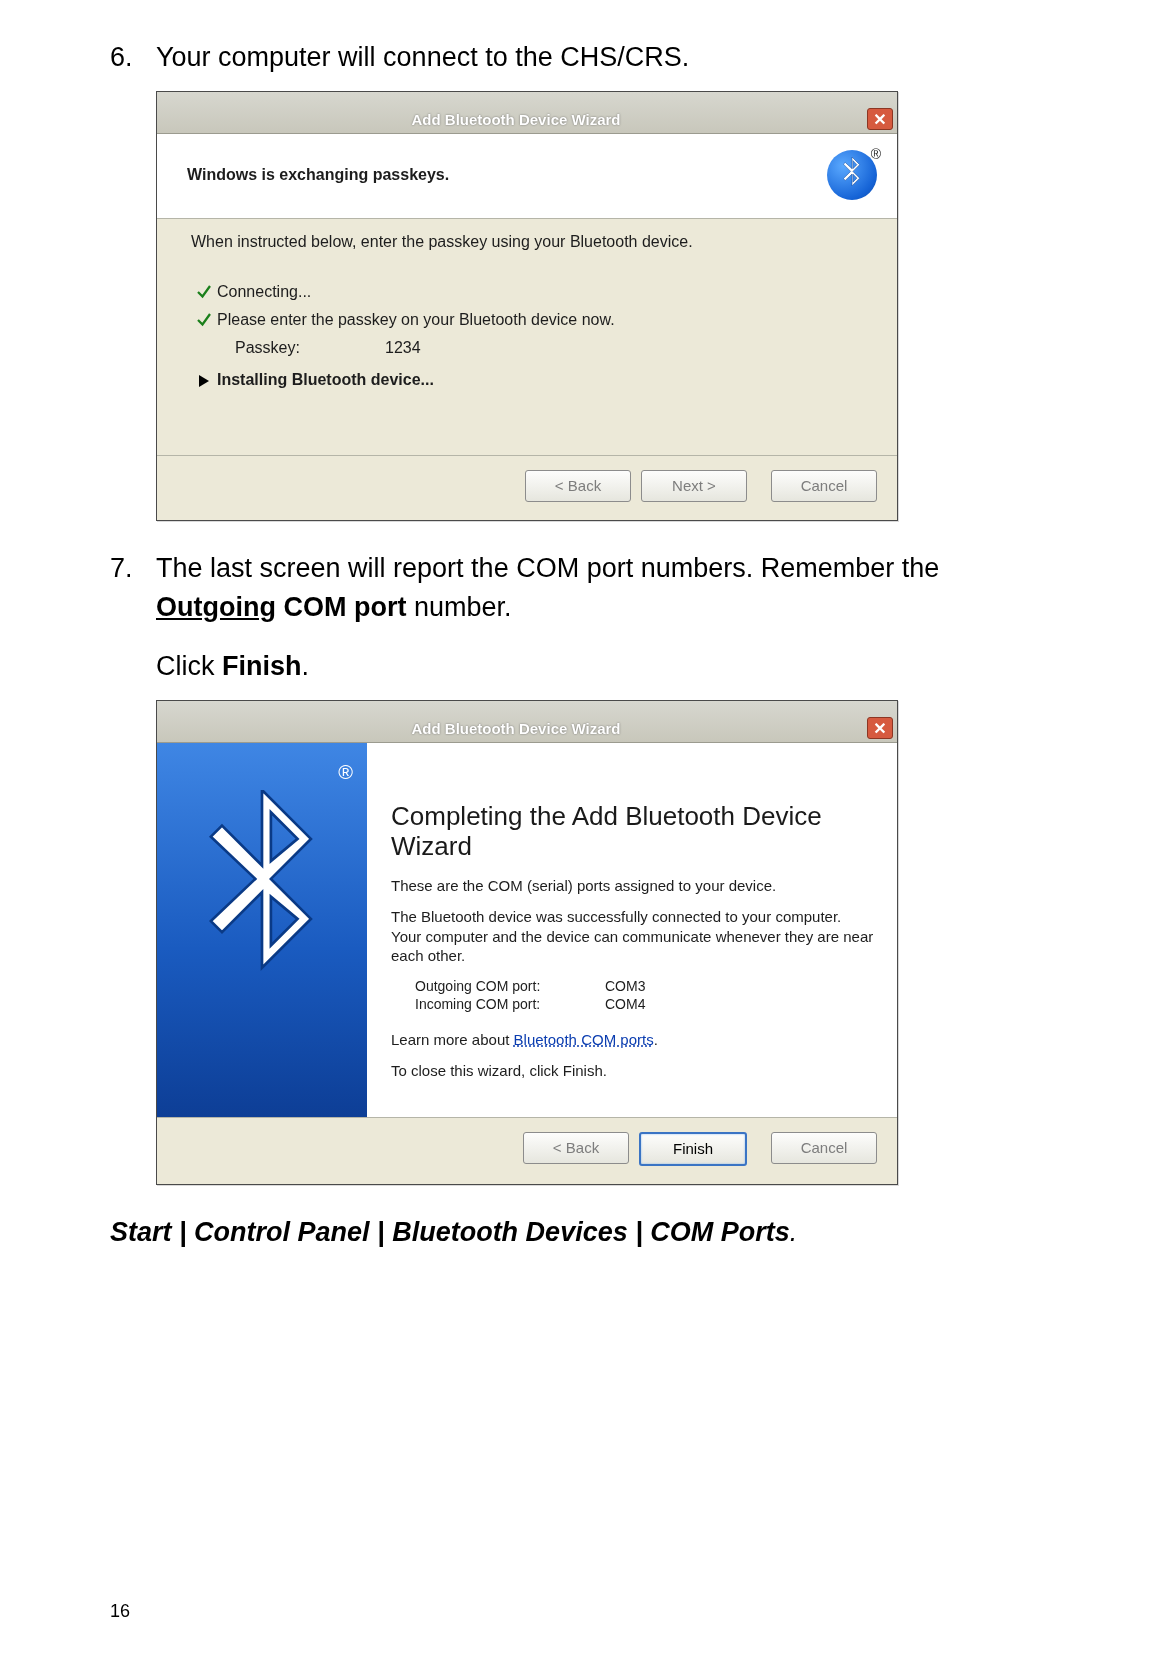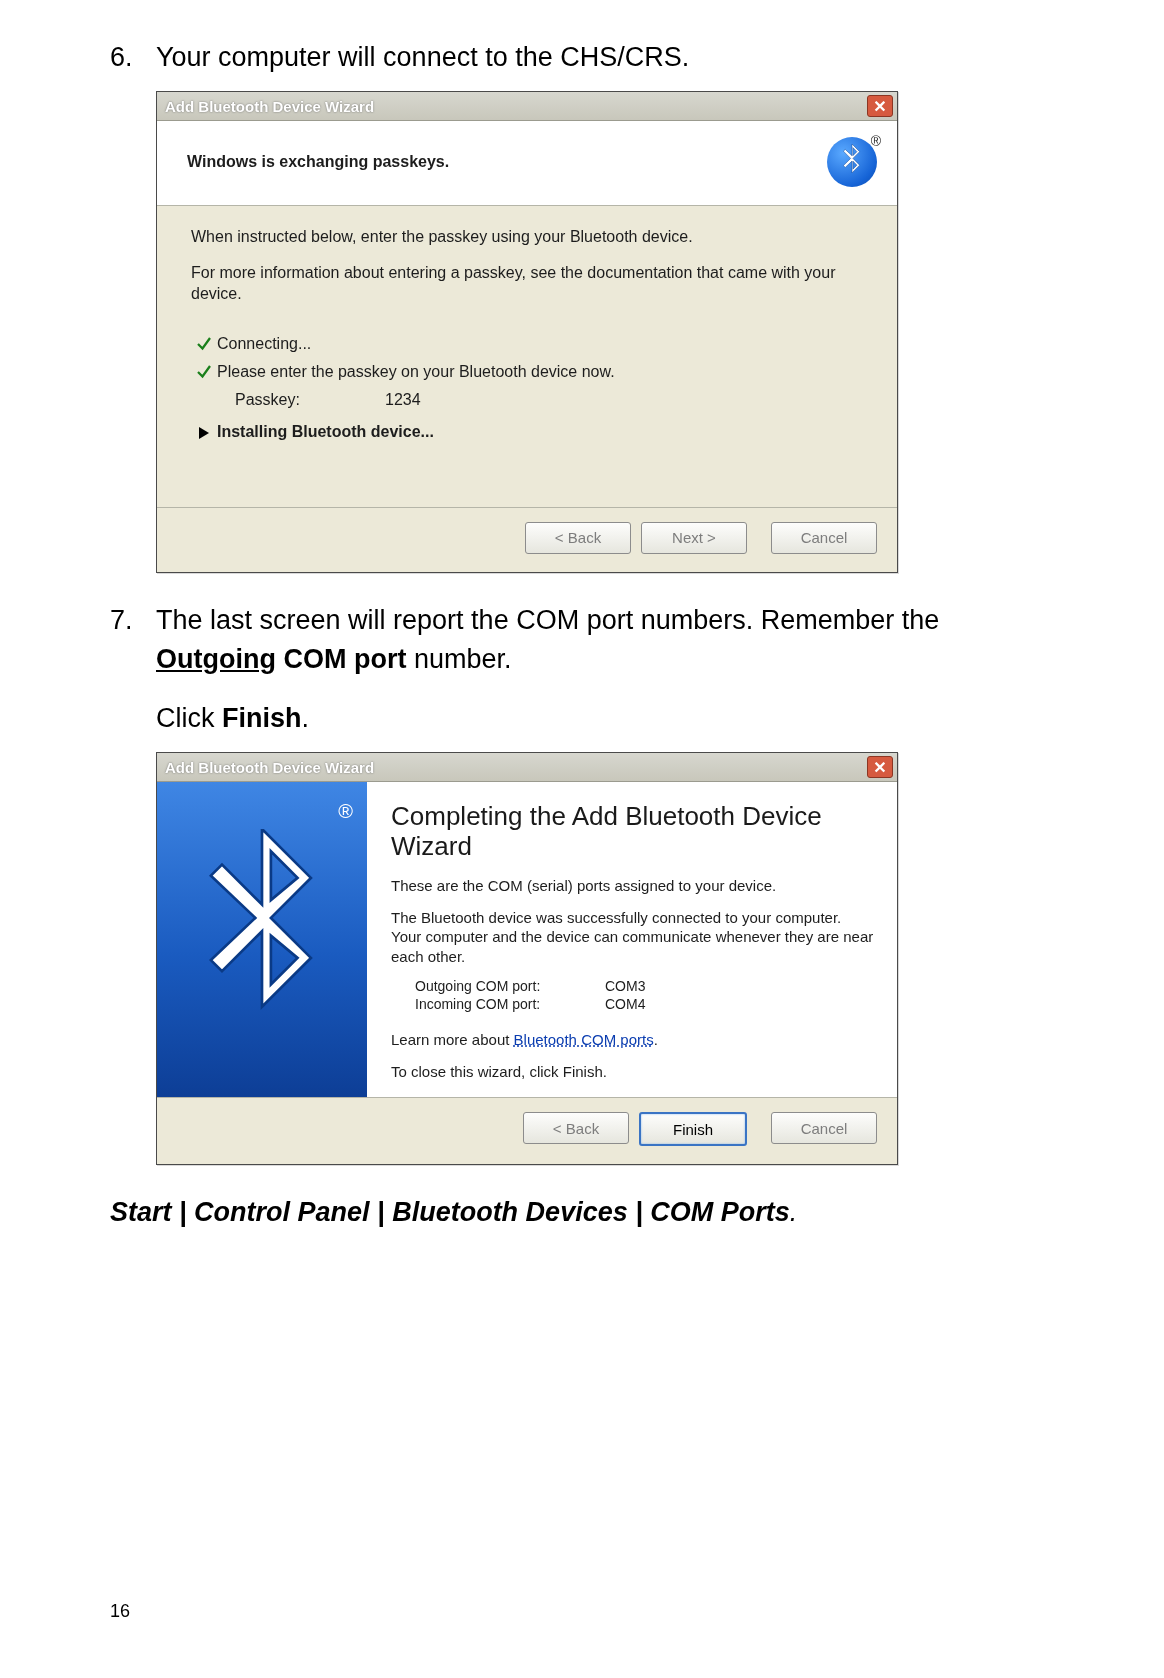--- a/index.html
+++ b/index.html
@@ -39,21 +39,22 @@
     font-size: 16px;
     color: #1d1d1d;
     box-shadow: 1px 1px 0 rgba(0,0,0,.15);
   }
   .titlebar {
     display: flex;
     align-items: center;
     height: 28px;
     background: linear-gradient(#d7d7cf,#c8c7bb);
     border-bottom: 1px solid #9b9b8f;
-    padding: 0 4px 0 8px;
+    padding: 13px 4px 0 8px;
+    text-align: center;
   }
   .titlebar-text {
     flex: 1;
     color: #fff;
     font-weight: bold;
     font-size: 15px;
     text-shadow: 0 0 2px rgba(80,80,80,.8);
     white-space: nowrap;
   }
   .close-btn {
@@ -79,21 +80,21 @@
   .bt-icon {
     width:50px; height:50px; border-radius:50%;
     background: radial-gradient(circle at 32% 32%, #5aa9ff 0%, #1563d6 70%, #0d47a1 100%);
     display:flex; align-items:center; justify-content:center;
   }
   .bt-icon svg { width:28px; height:36px; }
   .reg-mark {
     position:absolute; top:-4px; right:-4px;
     font-size:14px; color:#2a2a2a;
   }
-  .d1-body { padding: 20px 34px 8px 34px; }
+  .d1-body { padding: 12px 34px 8px 34px; }
   .d1-body p { margin: 0 0 14px 0; line-height: 1.35; }
   .status-list { margin: 30px 0 10px 0; }
   .status-row { display:flex; align-items:flex-start; margin: 10px 0; }
   .status-icon { width:26px; flex:0 0 26px; display:flex; justify-content:center; }
   .indent { margin-left: 44px; display:flex; margin-top:8px; }
   .indent .lbl { width:150px; }
   .check { width:18px; height:18px; }
   .arrow-right { width:0; height:0; border-top:6px solid transparent; border-bottom:6px solid transparent; border-left:10px solid #000; margin-top:4px;}
 
   .btnbar {
@@ -119,21 +120,21 @@
   .d2-banner {
     width:210px;
     background: linear-gradient(180deg,#3f86e4 0%, #1a5bc0 55%, #0d3e96 100%);
     display:flex; flex-direction:column; align-items:center;
     padding-top:18px;
   }
   .d2-banner .reg { color:#fff; font-size:20px; align-self:flex-end; margin-right:14px; margin-bottom:6px;}
   .big-bt {
     width:150px; height:200px;
   }
-  .d2-content { flex:1; padding: 20px 22px 4px 24px; }
+  .d2-content { flex:1; padding: 20px 22px 24px 24px; margin-top: 39px; }
   .d2-content h2 { margin:0 0 14px 0; font-family: "Segoe UI", Tahoma, sans-serif; font-weight:400; font-size:26px; line-height:1.15; color:#1a1a1a;}
   .d2-content p { margin: 0 0 12px 0; font-size:15px; line-height:1.3; }
   .port-row { margin-left: 24px; display:flex; font-size:14px; margin-bottom:2px;}
   .port-row .plbl { width:190px; }
   .link { color:#0b3db0; text-decoration: underline dotted; }
   .close-text { margin-top: 86px; }
 
   
   .note { font-style: italic; font-size:27px; margin-top:28px; line-height:1.42;}
   .pagenum { position:absolute; bottom:56px; left:110px; font-size:18px; }
@@ -163,21 +164,20 @@
         <div class="bt-icon">
           <svg viewBox="0 0 50 80">
             <path d="M25 0 L42 17 L27 32 L42 47 L25 64 L25 38 L10 52 L6 48 L22 32 L6 16 L10 12 L25 26 Z M27 8 L27 26 L36 17 Z M27 38 L27 56 L36 47 Z" fill="#fff" stroke="#063a88" stroke-width="1"></path>
           </svg>
         </div>
       </div>
     </div>
 
     <div class="d1-body">
       <p>When instructed below, enter the passkey using your Bluetooth device.</p>
-      <p>For more information about entering a passkey, see the documentation that came with your device.</p>
 
       <div class="status-list">
         <div class="status-row">
           <span class="status-icon">
             <svg class="check" viewBox="0 0 24 24">
                 <path d="M4 12 L10 18 L20 4" fill="none" stroke="#1a7f1a" stroke-width="3"></path>
               </svg>
           </span>
           <span>Connecting...</span>
         </div>

